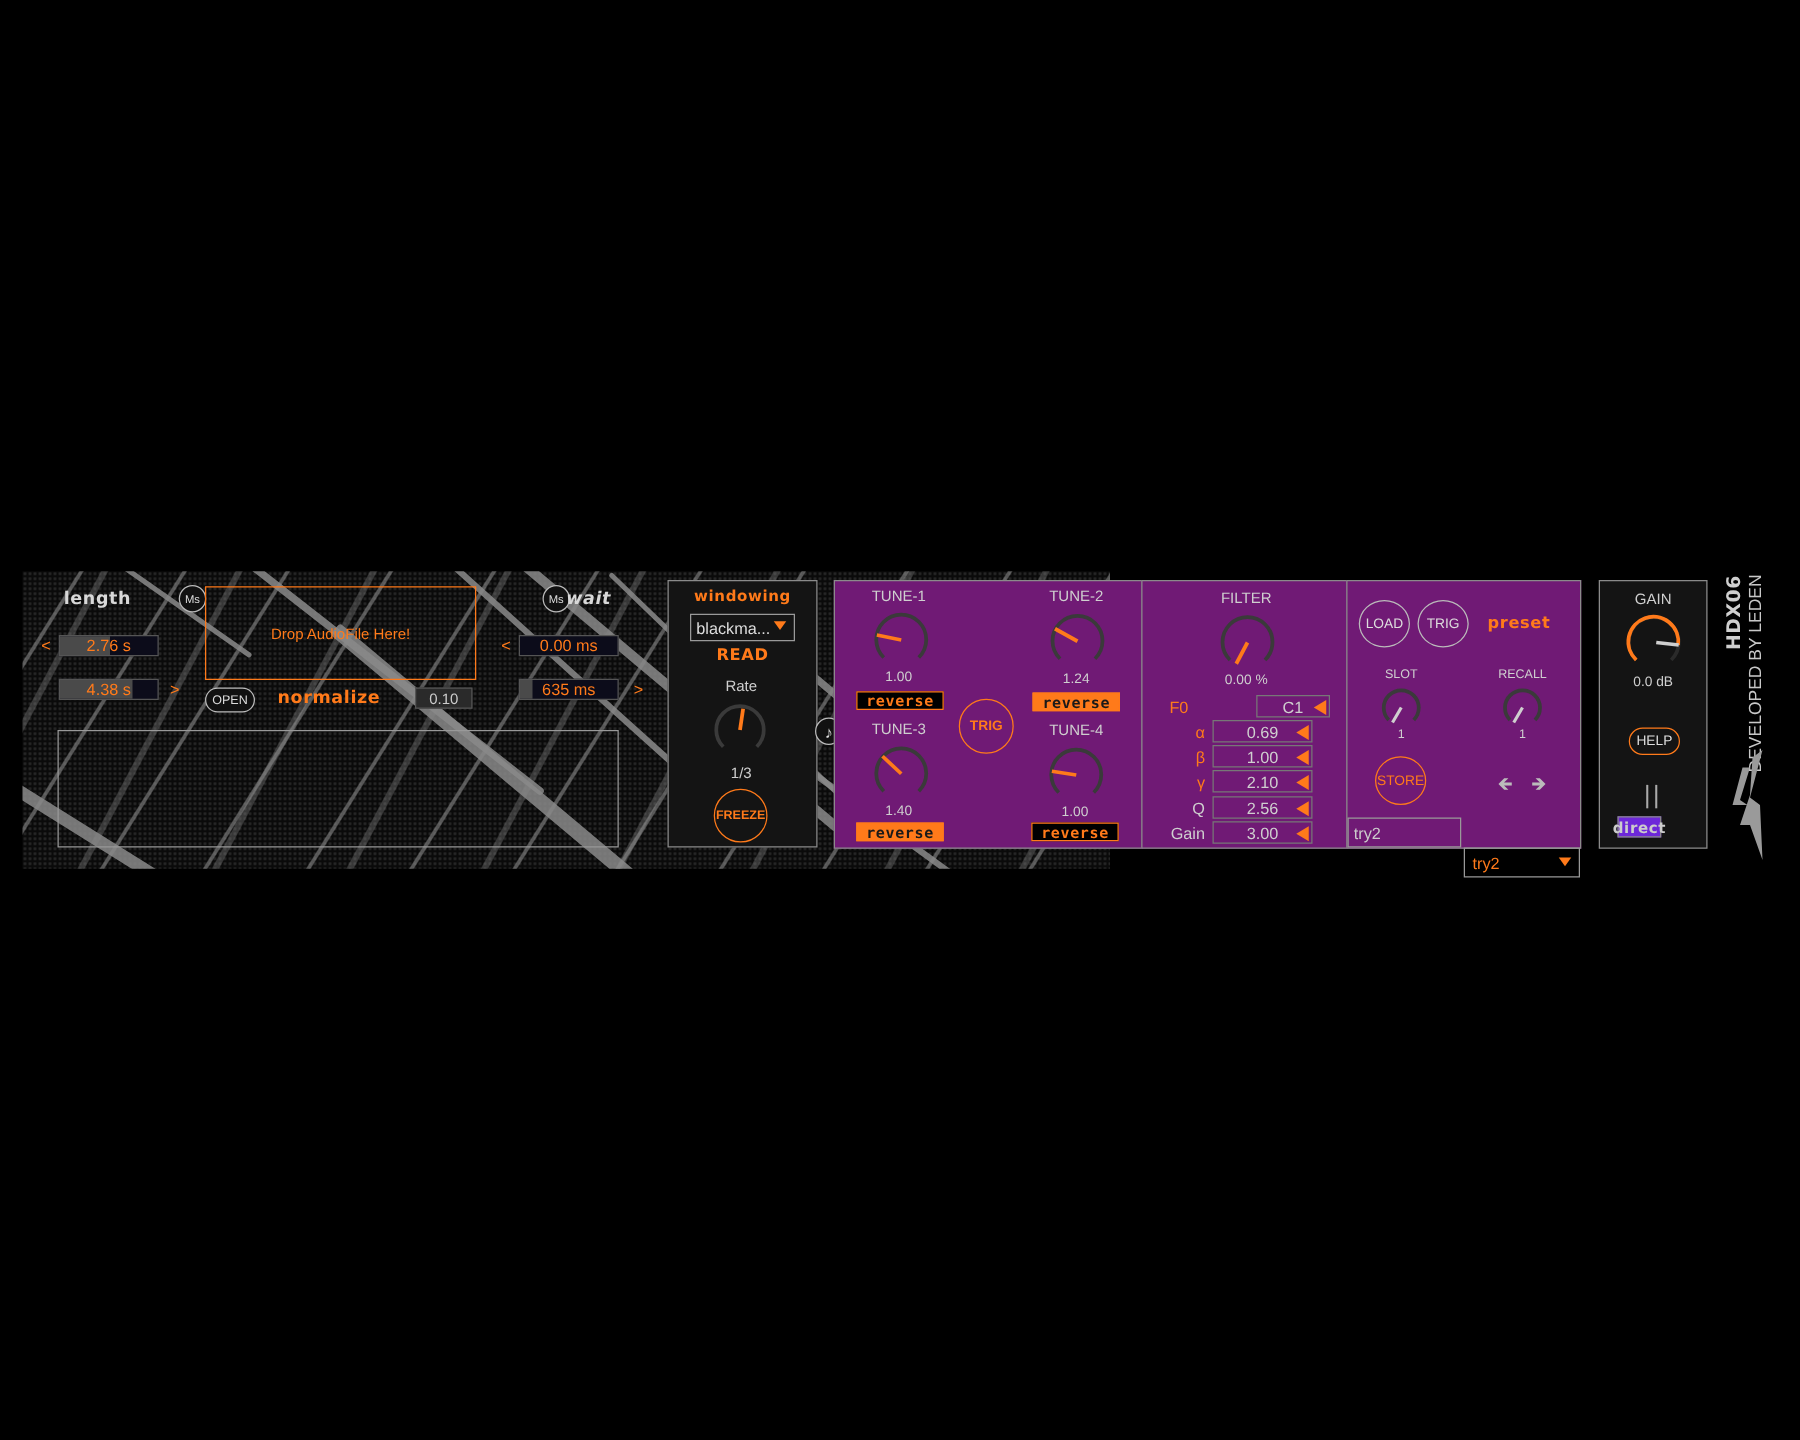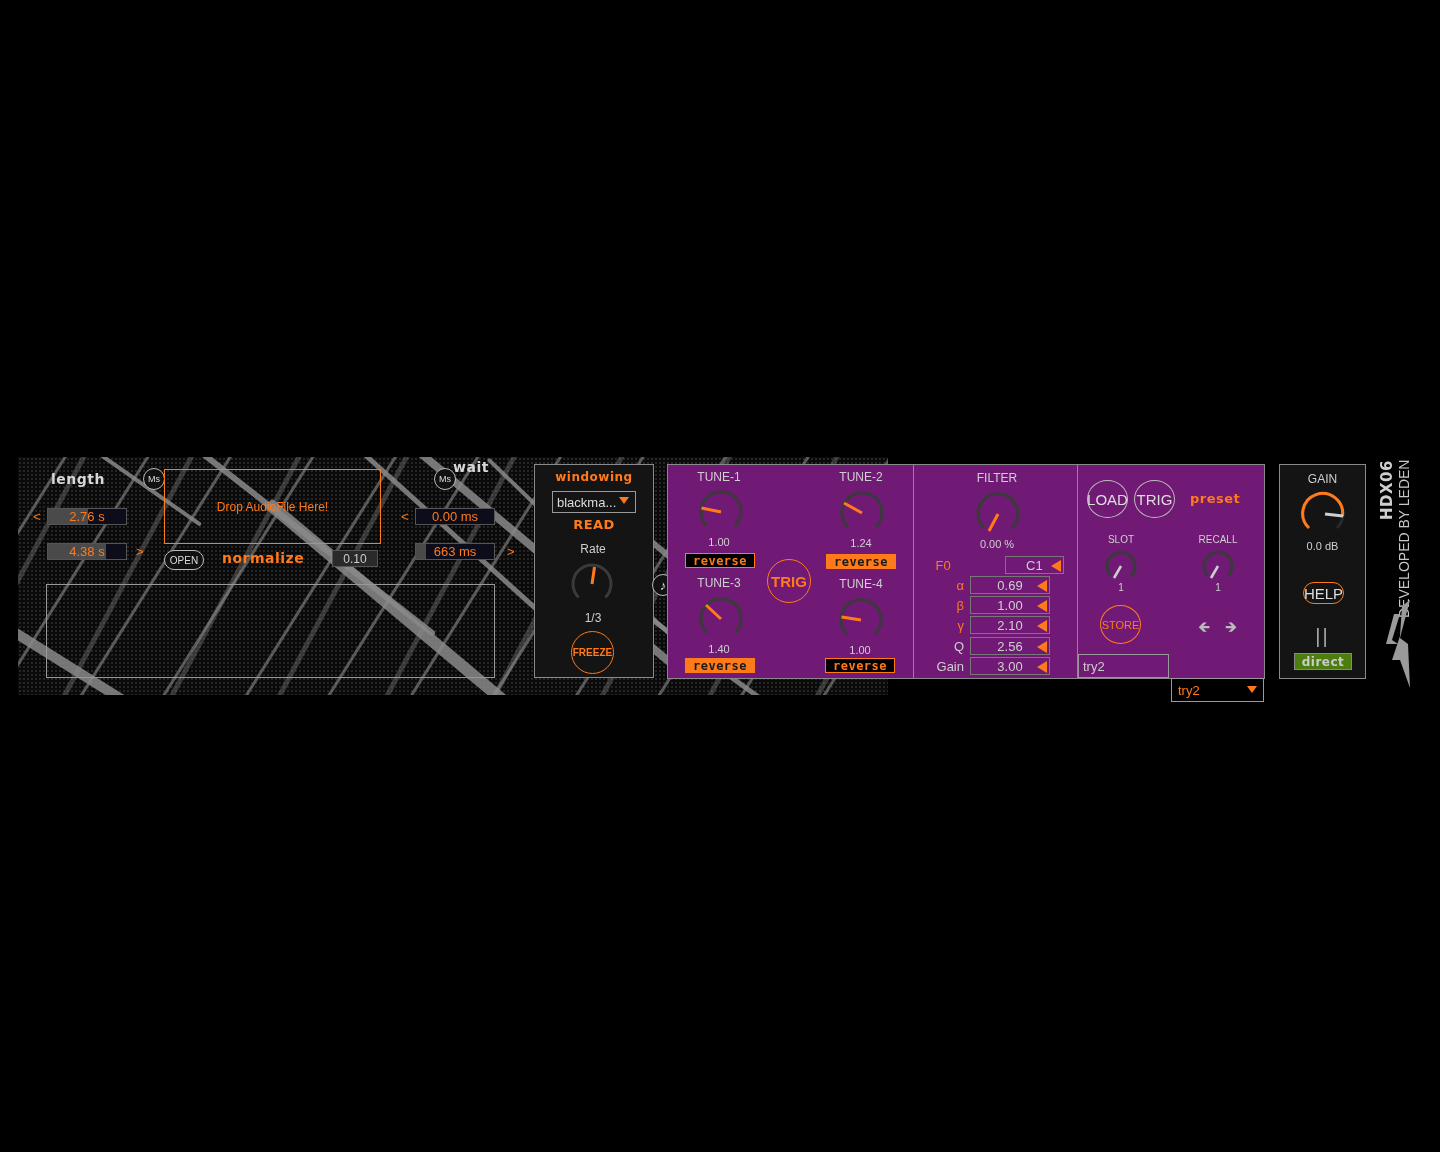--- a/index.html
+++ b/index.html
@@ -40,21 +40,21 @@
 
   .knob { position:absolute; }
   .knob svg { display:block; }
   .knob-lbl { font-size: 12px; color:#cfcfcf; text-align:center; }
   .knob-val { font-size: 11px; color:#cfcfcf; text-align:center; }
 
   .rev { width: 70px; height: 15px; font-size: 12px; font-family:"DejaVu Sans Mono", monospace; font-weight:bold; display:flex; align-items:center; justify-content:center; letter-spacing: 0.5px; }
   .rev.on { background:#ff7a1a; color:#1a1a1a; border: 1.5px solid #ff7a1a; }
   .rev.off { background:#000; color:#ff7a1a; border: 1.5px solid #ff7a1a; }
 
-  .circle-btn { border-radius: 50%; display:flex; align-items:center; justify-content:center; font-size: 15px; }
+  .circle-btn { border-radius: 50%; display:flex; align-items:center; justify-content:center; font-size: 11px; }
   .circle-btn.orange-b { border: 1.5px solid #ff7a1a; color:#ff7a1a; }
   .circle-btn.grey-b { border: 1.5px solid #bbb; color:#ddd; }
 
   .param-row { position:absolute; left: 0; width: 150px; height: 18px; display:flex; align-items:center; }
   .param-row .pl { width: 56px; text-align:right; font-size: 13px; padding-right: 6px; }
   .param-row .pv { width: 80px; height: 18px; border: 1.5px solid #777; font-size: 13px; color:#cfcfcf; display:flex; align-items:center; justify-content:center; position:relative; }
   .param-row .tri { position:absolute; right: 2px; top: 3px; width:0; height:0; border-top:6px solid transparent; border-bottom:6px solid transparent; border-right:10px solid #ff7a1a; }
 
   .dropdown { border: 1.5px solid #999; font-size: 14px; color:#ddd; display:flex; align-items:center; padding-left: 4px; position:relative; }
   .dropdown .dtri { position:absolute; right: 6px; top: 7px; width:0; height:0; border-left:5px solid transparent; border-right:5px solid transparent; border-top:7px solid #ff7a1a; }
@@ -90,29 +90,29 @@
 </div>
 <div class="abs arrow" style="left:136px;top:544px;">&gt;</div>
 
 <div class="abs drop" style="left:164px;top:469px;width:217px;height:75px;">Drop AudioFile Here!</div>
 
 <div class="abs open-btn" style="left:164px;top:550px;">OPEN</div>
 <div class="abs heavy orange" style="left:222px;top:550px;font-size:14px;">normalize</div>
 <div class="abs smallbox" style="left:332px;top:550px;width:46px;">0.10</div>
 
 <div class="abs ms-btn" style="left:408px;top:468px;">Ms</div>
-<div class="abs lbl-big heavy" style="left:453px;top:459px;">wait</div>
+<div class="abs lbl-big heavy" style="left:453px;top:471px;font-style:italic;">wait</div>
 
 <div class="abs arrow" style="left:401px;top:509px;">&lt;</div>
 <div class="abs numbox" style="left:415px;top:508px;width:80px;">
   <span>0.00 ms</span>
 </div>
 <div class="abs numbox" style="left:415px;top:543px;width:80px;">
   <div class="fill" style="width:10px;"></div>
-    <span>663 ms</span>
+    <span>635 ms</span>
 </div>
 <div class="abs arrow" style="left:507px;top:544px;">&gt;</div>
 
 <div class="abs wave" style="left:46px;top:584px;width:449px;height:94px;"></div>
 
 <div class="abs panel dark" style="left:534px;top:464px;width:120px;height:214px;">
   <div class="abs heavy orange" style="left:0;top:5px;width:118px;text-align:center;font-size:12px;">windowing</div>
   <div class="abs dropdown" style="left:17px;top:26px;width:84px;height:22px;font-size:13px;background:#141414;">
     <span>blackma...</span>
     <span class="dtri" style="top:5px;border-top-color:#ff7a1a;"></span>
@@ -271,21 +271,21 @@
   <div class="knob" style="left:16px;top:22px;">
     <svg width="54" height="54" viewBox="0 0 54 54">
       <path d="M 13 41 A 20 20 0 1 1 41 41" fill="none" stroke="#2a2a2a" stroke-width="3"></path>
       <path d="M 13 41 A 20 20 0 1 1 46.5 29" fill="none" stroke="#ff7a1a" stroke-width="3"></path>
       <line x1="29" y1="27" x2="47" y2="29" stroke="#cfcfcf" stroke-width="3"></line>
     </svg>
   </div>
   <div class="abs knob-val" style="left:0;top:75px;width:85px;">0.0 dB</div>
   <div class="abs circle-btn orange-b" style="left:23px;top:117px;width:41px;height:22px;border-radius:11px;color:#ddd;">HELP</div>
   <div class="abs" style="left:0;top:160px;width:85px;text-align:center;font-size:20px;color:#aaa;letter-spacing:2px;">||</div>
-  <div class="abs heavy" style="left:14px;top:188px;width:58px;height:17px;border:1.5px solid #888;font-size:12px;color:#ccc;background:#4d7c0f;display:flex;align-items:center;justify-content:center;">direct</div>
+  <div class="abs heavy" style="left:14px;top:188px;width:35px;height:17px;border:1.5px solid #888;font-size:12px;color:#ccc;background:#6d28d9;display:flex;align-items:center;justify-content:center;">direct</div>
 </div>
 
 <div class="vert heavy" style="left:1378px;top:520px;font-size:15px;color:#cfcfcf;">HDX06</div>
 <div class="vert" style="left:1396px;top:618px;font-size:14px;">DEVELOPED BY LEDEN</div>
 <div class="abs" style="left:1380px;top:600px;">
   <svg width="32" height="88" viewBox="0 0 32 88">
     <polygon points="14,14 20,14 12,40 18,44 6,44" fill="#9a9a9a"></polygon>
     <polygon points="30,0 20,38 28,44 30,88 20,60 12,60 20,36 22,6" fill="#9a9a9a"></polygon>
   </svg>
 </div>

